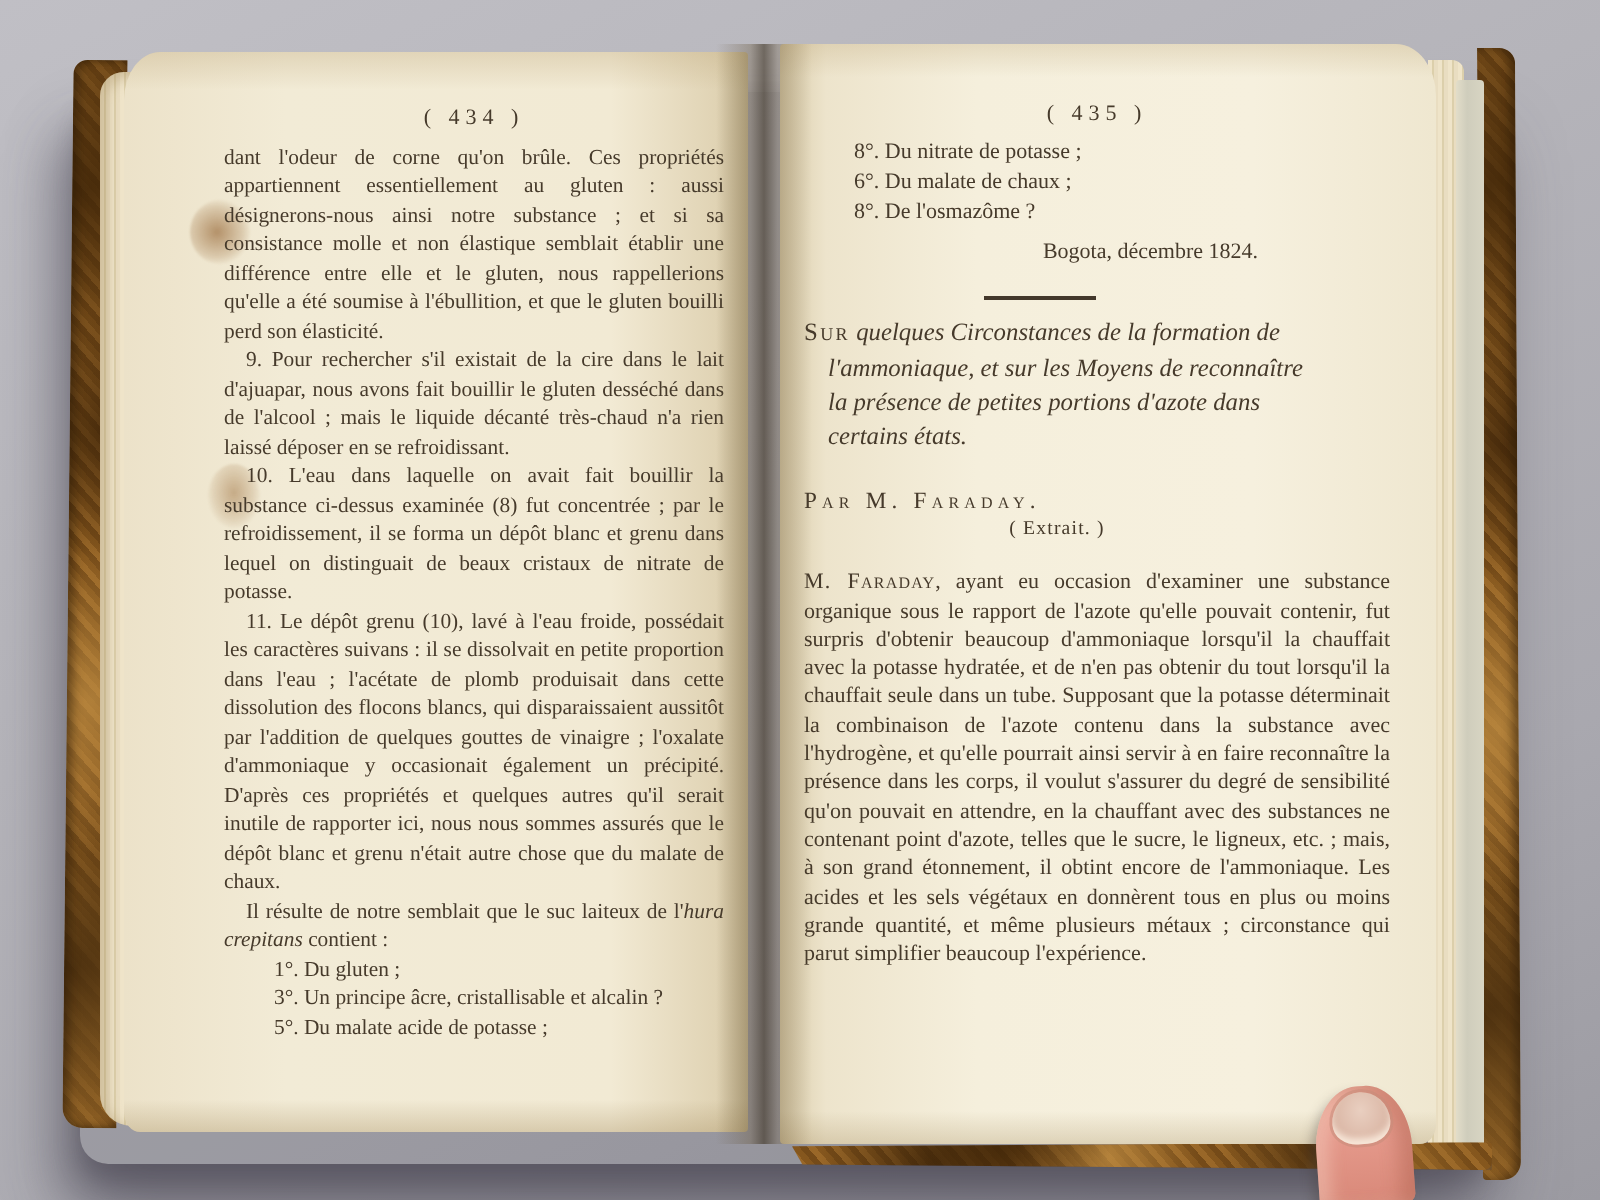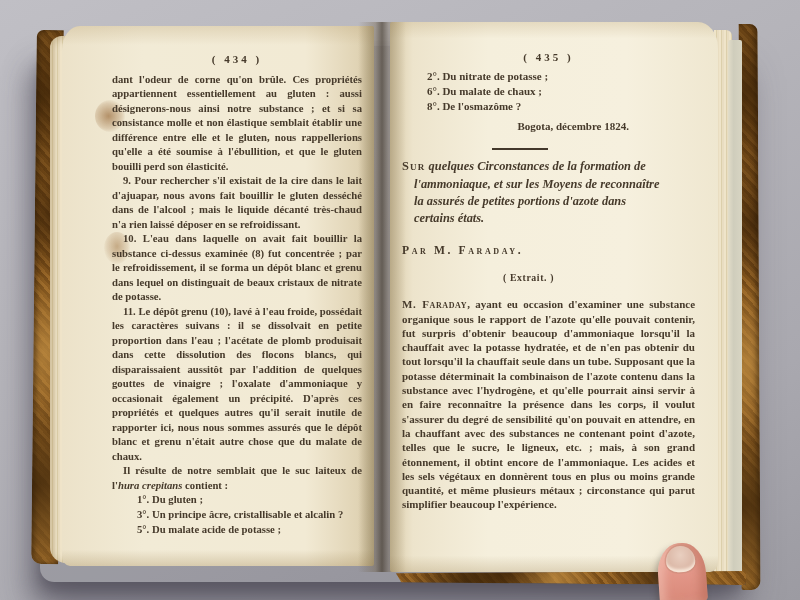--- a/index.html
+++ b/index.html
@@ -96,21 +96,21 @@
   .stain-1 {
     left:33px; top:74px; width:30px; height:32px;
     background: radial-gradient(ellipse at 45% 50%, rgba(140,88,36,.60), rgba(140,88,36,.20) 55%, rgba(140,88,36,0) 74%);
   }
   .stain-2 {
     left:42px; top:206px; width:26px; height:32px;
     background: radial-gradient(ellipse at 50% 45%, rgba(146,96,42,.45), rgba(146,96,42,.15) 55%, rgba(146,96,42,0) 75%);
   }
 
   
-  .page-inner { position:absolute; color:#463a2b;font-weight:bold; }
+  .page-inner { position:absolute; color:#463a2b; }
   .inner-left  { left:50px; top:26px; width:250px; font-size:10.7px; line-height:14.5px; text-align:justify; }
   .inner-right { left:12px; top:28px; width:293px; font-size:11px;  line-height:14.3px; text-align:justify; }
 
   .page-number { text-align:center; letter-spacing:3px; margin-bottom:5px; font-size:11px; }
   .page-inner p { margin:0; text-indent:11px; }
   p.no-indent { text-indent:0; }
 
   .book-list { margin:0; }
   .book-list .list-item { margin-left:25px; text-align:left; line-height:14.8px; }
 
@@ -118,21 +118,21 @@
 
   .rule { width:56px; height:2.5px; background:#43382b; margin:15px 0 8px 90px; }
 
   .article-title {
     font-style:italic; font-size:12.4px; line-height:17.3px;
     padding-left:12px; padding-right:32px; text-indent:-12px !important;
     margin-top:8px !important; text-align:left !important;
   }
   .title-lead { font-style:normal; font-variant:small-caps; letter-spacing:1.2px; }
   .byline { text-align:left; font-variant:small-caps; letter-spacing:2.6px; margin-top:16px; font-size:11.6px; padding-right:40px; }
-  .extract-label { text-align:center; font-size:9.8px; letter-spacing:.6px; margin-top:13px; padding-right:40px; }
+  .extract-label { text-align:center; font-size:9.8px; letter-spacing:.6px; padding-right:40px; }
   .lead-smallcaps { font-variant:small-caps; letter-spacing:.6px; }
   .body-first { margin-top:12px !important; }
   .italic-term { font-style:italic; }
 
   
   .finger {
     position:absolute; left:658px; top:543px; width:48px; height:60px; z-index:6;
     background: linear-gradient(to bottom, #eca493 0%, #e4988a 45%, #d88878 100%);
     border-radius: 46% 46% 12% 12% / 52% 52% 8% 8%;
     transform: rotate(-4deg);
@@ -177,27 +177,27 @@
           <div class="list-item">3°. Un principe âcre, cristallisable et alcalin ?</div>
           <div class="list-item">5°. Du malate acide de potasse ;</div>
         </div>
       </div>
     </div>
 
     <div class="page page-right">
       <div class="page-inner inner-right">
         <div class="page-number">( 435 )</div>
         <div class="book-list">
-          <div class="list-item">2°. Du nitrate de potasse ;</div>
+          <div class="list-item">8°. Du nitrate de potasse ;</div>
           <div class="list-item">6°. Du malate de chaux ;</div>
           <div class="list-item">8°. De l'osmazôme ?</div>
         </div>
         <div class="dateline">Bogota, décembre 1824.</div>
         <div class="rule"></div>
-        <p class="article-title no-indent"><span class="title-lead">Sur</span><span> quelques Circonstances de la formation de l'ammoniaque, et sur les Moyens de reconnaître la assurés de petites portions d'azote dans certains états.</span></p>
+        <p class="article-title no-indent"><span class="title-lead">Sur</span><span> quelques Circonstances de la formation de l'ammoniaque, et sur les Moyens de reconnaître la présence de petites portions d'azote dans certains états.</span></p>
         <div class="byline">Par M. Faraday.</div>
         <div class="extract-label">( Extrait. )</div>
         <p class="no-indent body-first"><span class="lead-smallcaps">M. Faraday</span><span>, ayant eu occasion d'examiner une substance organique sous le rapport de l'azote qu'elle pouvait contenir, fut surpris d'obtenir beaucoup d'ammoniaque lorsqu'il la chauffait avec la potasse hydratée, et de n'en pas obtenir du tout lorsqu'il la chauffait seule dans un tube. Supposant que la potasse déterminait la combinaison de l'azote contenu dans la substance avec l'hydrogène, et qu'elle pourrait ainsi servir à en faire reconnaître la présence dans les corps, il voulut s'assurer du degré de sensibilité qu'on pouvait en attendre, en la chauffant avec des substances ne contenant point d'azote, telles que le sucre, le ligneux, etc. ; mais, à son grand étonnement, il obtint encore de l'ammoniaque. Les acides et les sels végétaux en donnèrent tous en plus ou moins grande quantité, et même plusieurs métaux ; circonstance qui parut simplifier beaucoup l'expérience.</span></p>
       </div>
     </div>
 
     <div class="gutter"></div>
 
   </div>
 

